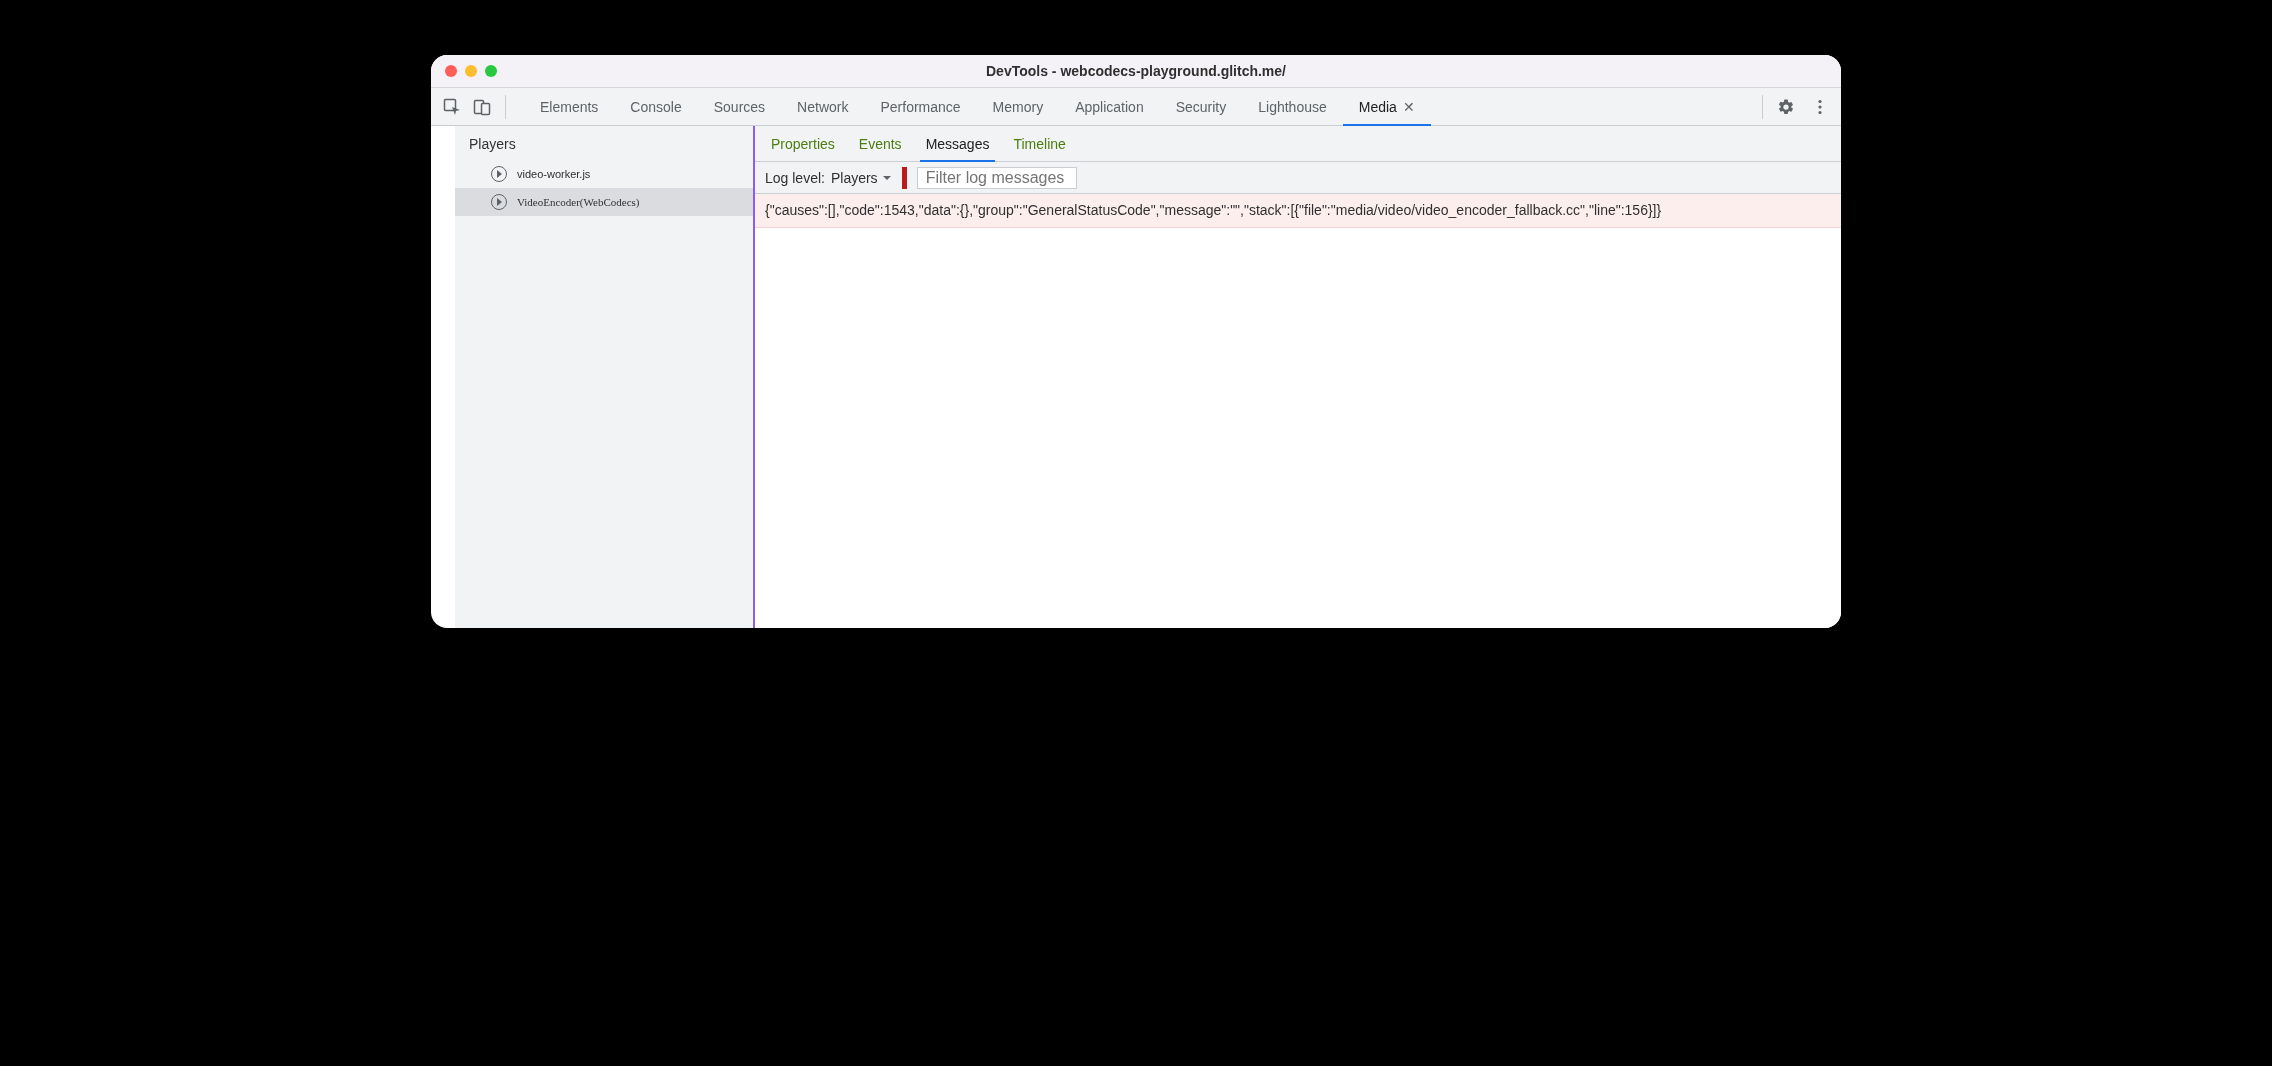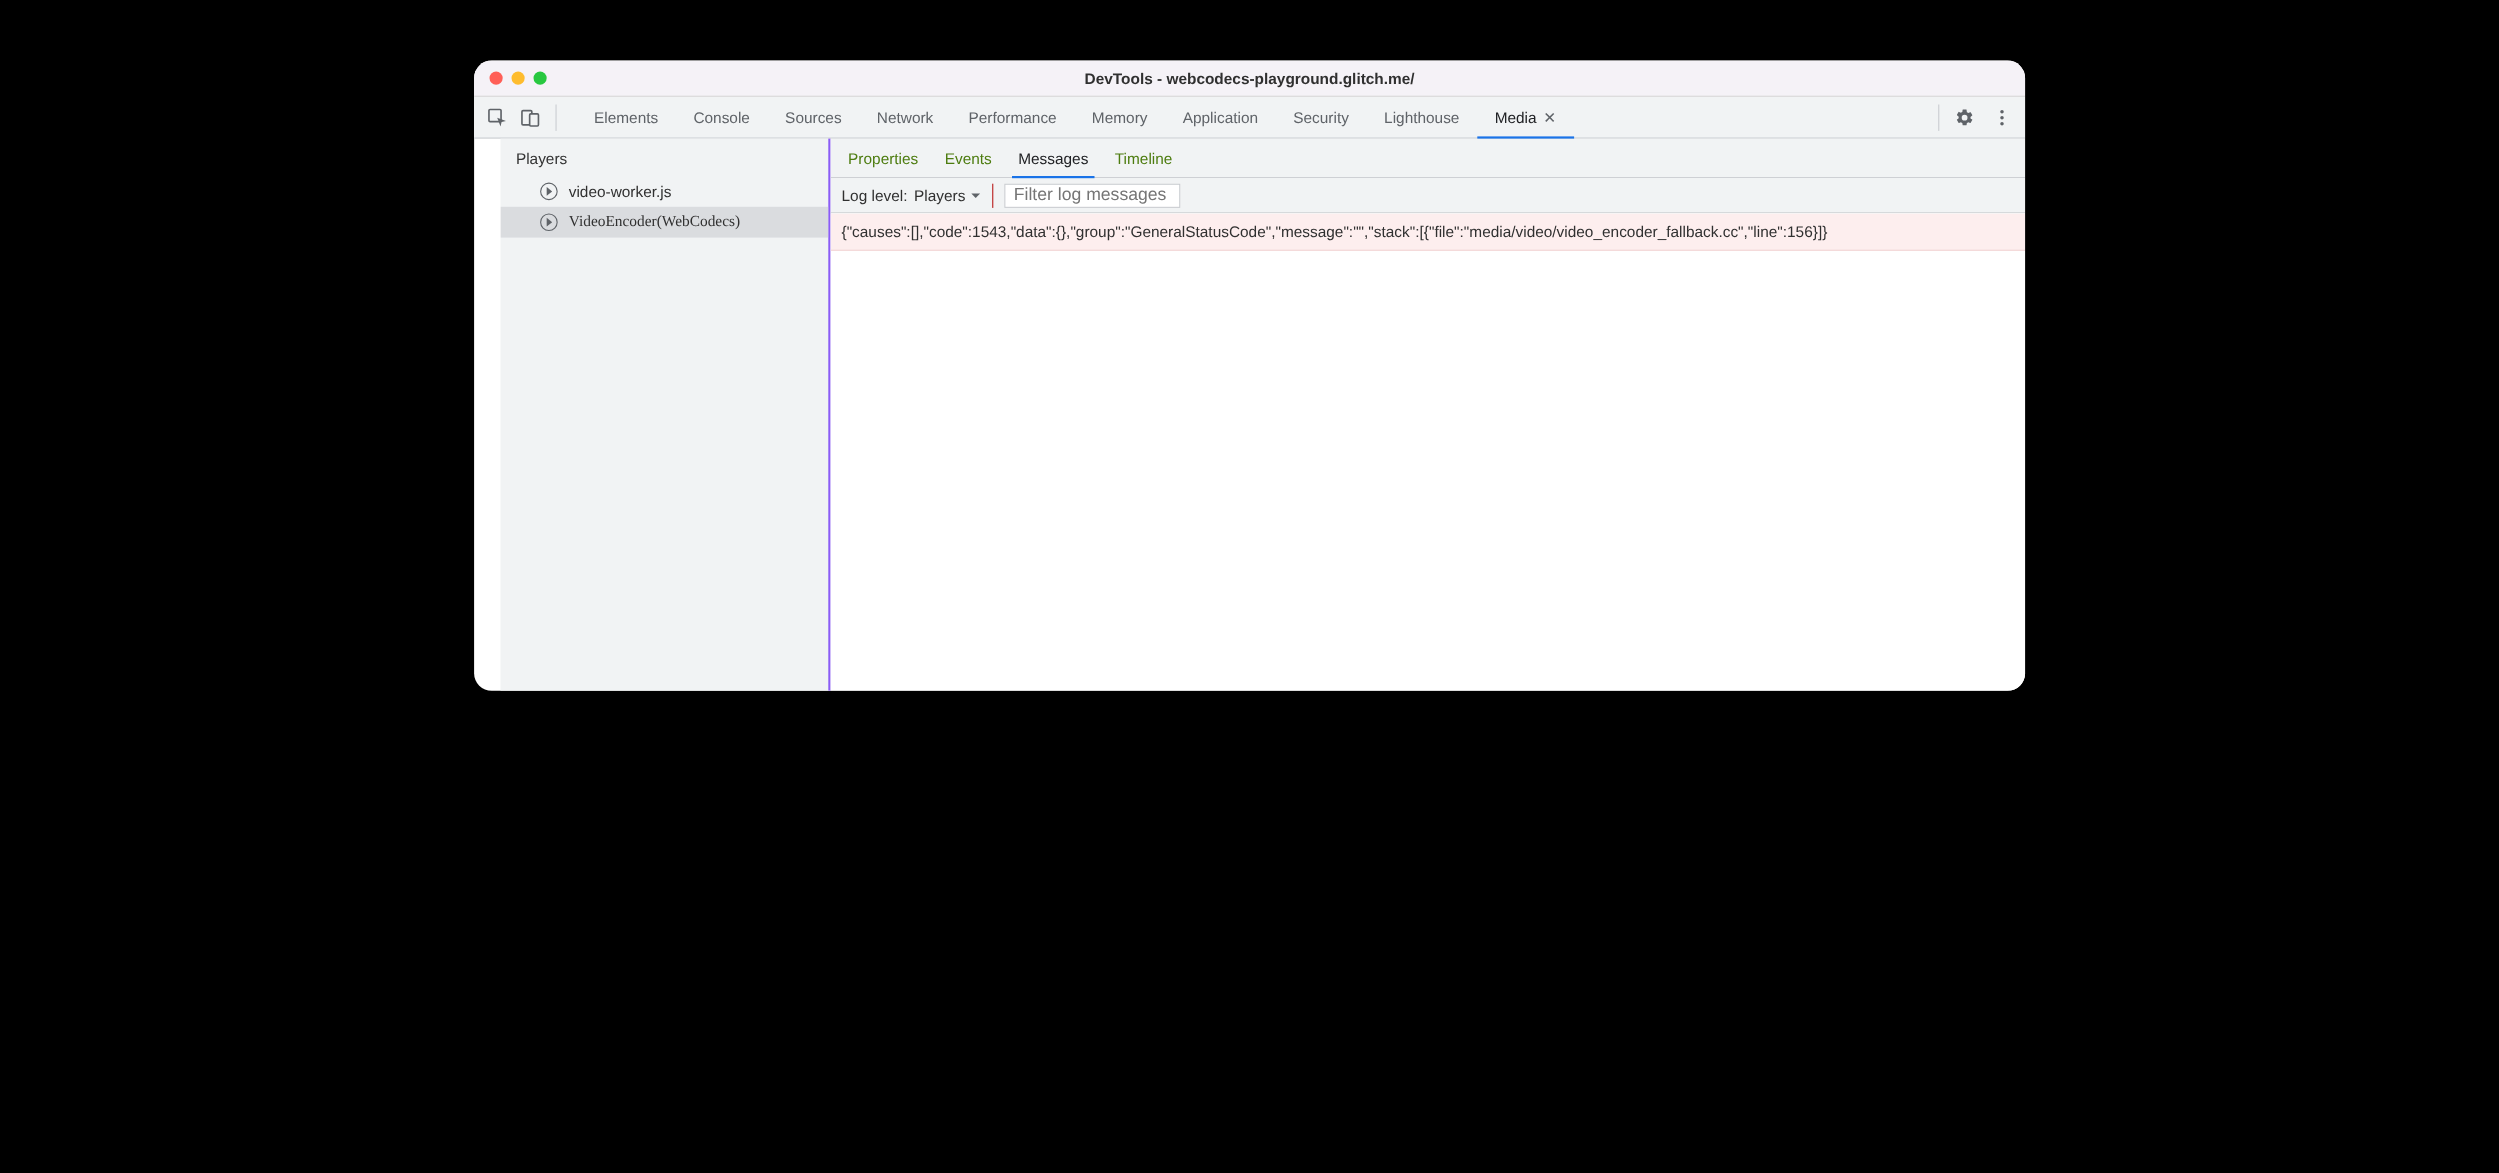--- a/index.html
+++ b/index.html
@@ -121,21 +121,21 @@
     .sb-header {
       padding: 10px 14px 8px;
       font-size: 14px;
       color: #333;
     }
     .player-item {
       display: flex;
       align-items: center;
       gap: 10px;
       padding: 6px 14px 6px 36px;
-      font-size: 14px;
+      font-size: 11px;
       color: #303030;
       cursor: pointer;
     }
     .player-item.selected {
       background: #dadcdf;
       font-family: Liberation Serif, serif;
     }
     .play-icon {
       width: 16px; height: 16px;
       border: 1.5px solid #5f6368;
@@ -194,21 +194,21 @@
       padding: 0 10px;
       gap: 10px;
       font-size: 14px;
       color: #303030;
     }
     .loglevel {
       display: flex;
       align-items: center;
       gap: 6px;
       padding-right: 10px;
-      border-right: 1px solid #b91c1c;
+      border-right: 5px solid #b91c1c;
       height: 22px;
     }
     .loglevel .sel {
       display: flex;
       align-items: center;
       gap: 4px;
       color: #303030;
       cursor: pointer;
     }
     .filter-input {

